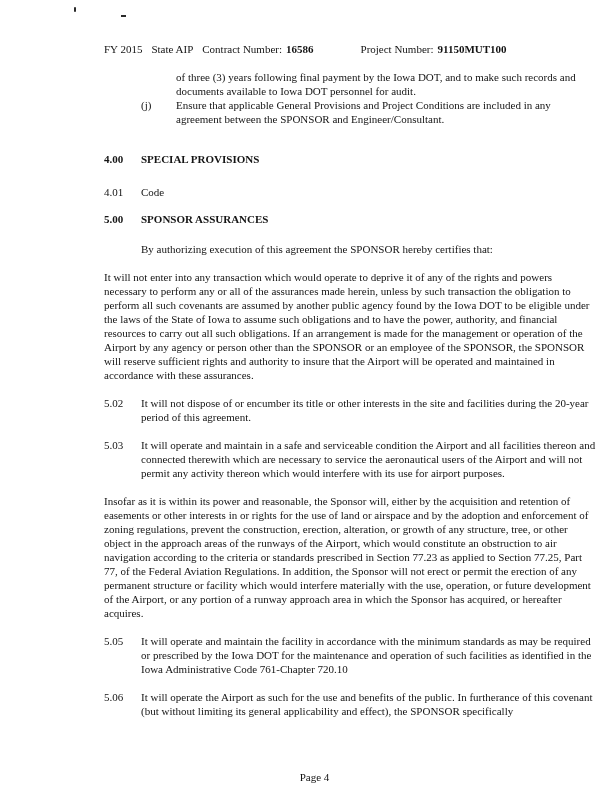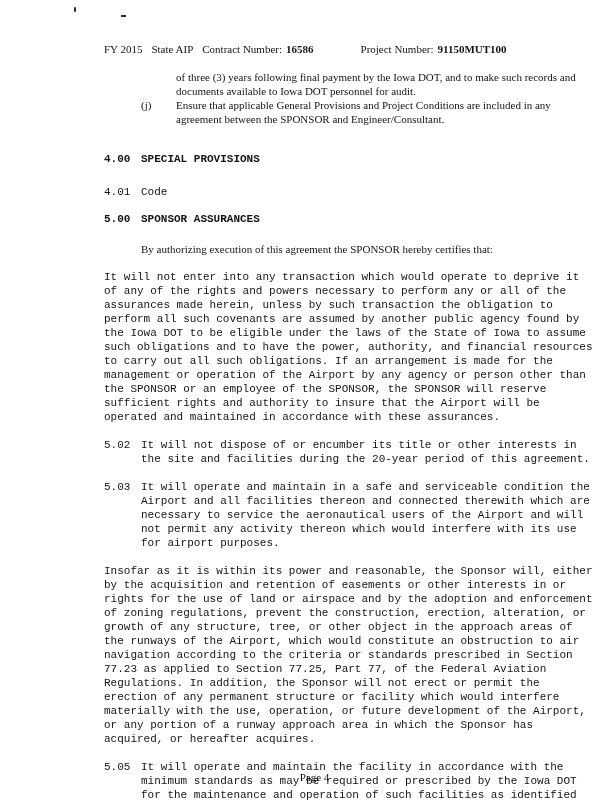--- a/index.html
+++ b/index.html
@@ -44,21 +44,20 @@
     display: flex;
     margin-left: 37px;
     width: 455px;
   }
   .sub-label { width: 35px; flex-shrink: 0; }
   .sub-text  { flex: 1; }
 
   .row {
     display: flex;
     width: 492px;
-    font-family: Liberation Mono, monospace;
   }
   .row .num { width: 37px; flex-shrink: 0; }
   .row .txt { flex: 1; }
 
   .sec-heading { margin-top: 26px; }
   .sec-item    { margin-top: 19px; }
   .sec-heading2{ margin-top: 13px; }
 
   .intro {
     margin: 16px 0 0 37px;
@@ -127,16 +126,20 @@
 
   <div class="row assurance">
     <span class="txt">Insofar as it is within its power and reasonable, the Sponsor will, either by the acquisition and retention of easements or other interests in or rights for the use of land or airspace and by the adoption and enforcement of zoning regulations, prevent the construction, erection, alteration, or growth of any structure, tree, or other object in the approach areas of the runways of the Airport, which would constitute an obstruction to air navigation according to the criteria or standards prescribed in Section 77.23 as applied to Section 77.25, Part 77, of the Federal Aviation Regulations. In addition, the Sponsor will not erect or permit the erection of any permanent structure or facility which would interfere materially with the use, operation, or future development of the Airport, or any portion of a runway approach area in which the Sponsor has acquired, or hereafter acquires.</span>
   </div>
 
   <div class="row assurance">
     <span class="num">5.05</span>
     <span class="txt">It will operate and maintain the facility in accordance with the minimum standards as may be required or prescribed by the Iowa DOT for the maintenance and operation of such facilities as identified in the Iowa Administrative Code 761-Chapter 720.10</span>
   </div>
 
+  <div class="row assurance">
+    <span class="num">5.06</span>
+    <span class="txt">It will operate the Airport as such for the use and benefits of the public. In furtherance of this covenant (but without limiting its general applicability and effect), the SPONSOR specifically</span>
+  </div>
 
   <div class="footer">Page 4</div>
 
 </div>
 
 </body></html>

